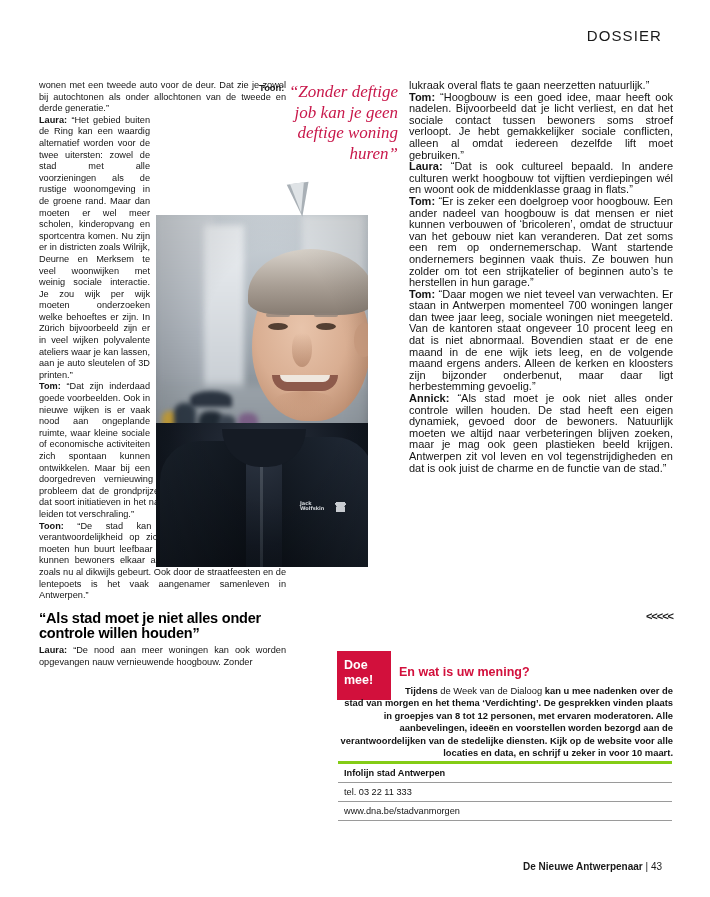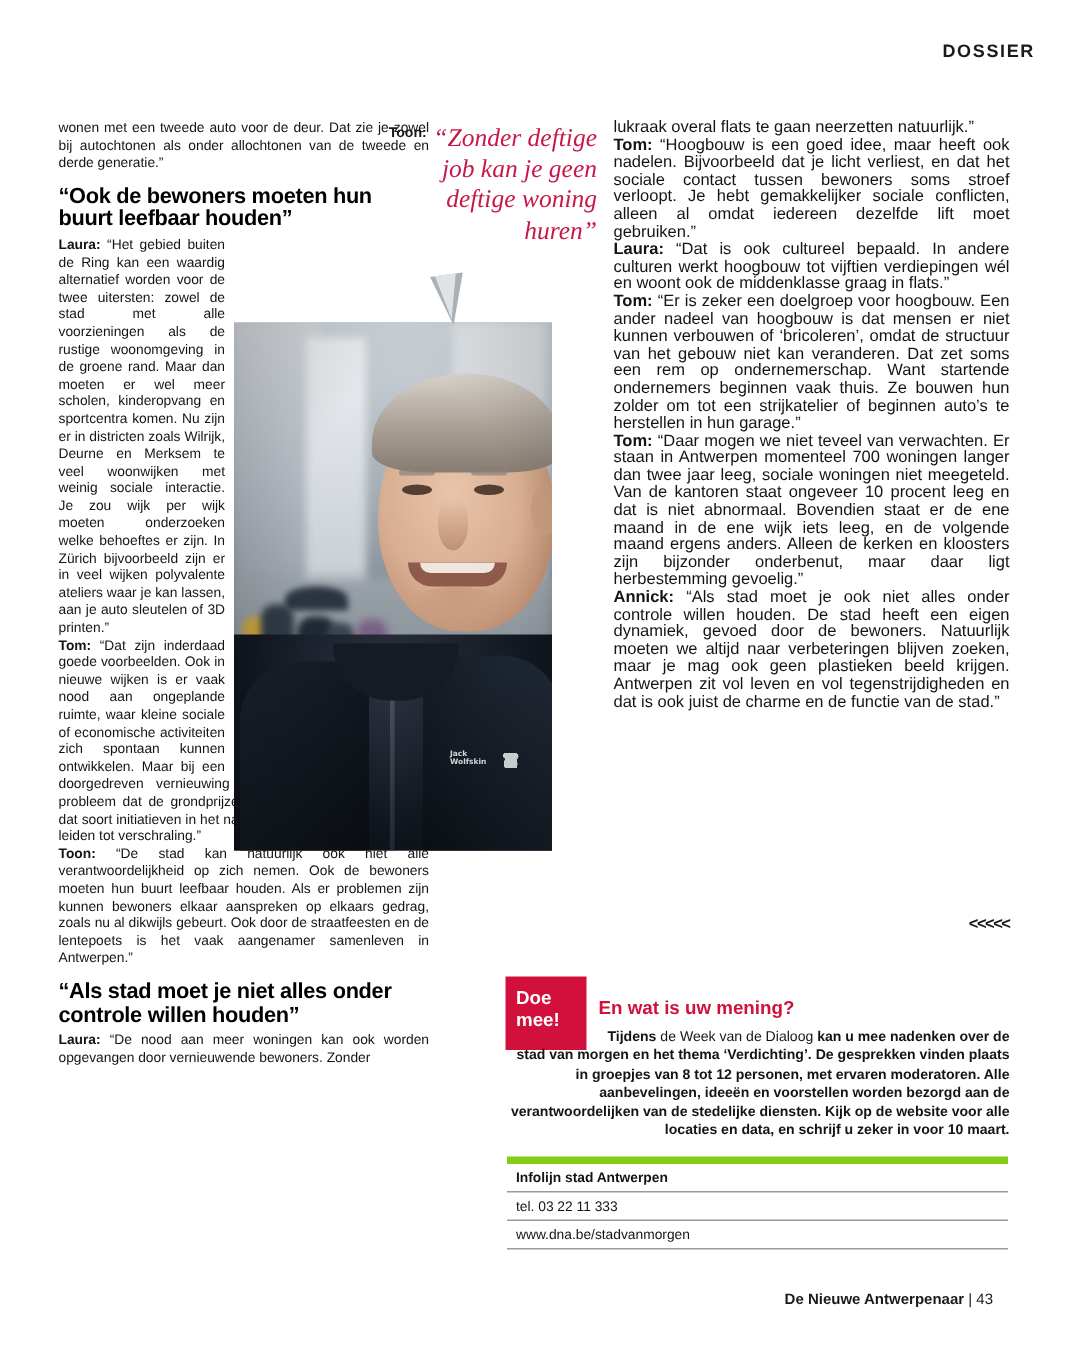--- a/index.html
+++ b/index.html
@@ -9,23 +9,23 @@
     background:#ffffff;
     font-family:"Liberation Sans", sans-serif;
     color:#111111;
     position:relative;
     overflow:hidden;
   }
   .page { position:absolute; inset:0; }
 
   
   .header {
-    position:absolute; top:27px; right:20px;
-    font-size:12px; letter-spacing:1.1px;
-    font-weight:700; color:#1a1a1a;
+    position:absolute; top:27px; right:48px;
+    font-size:15px; letter-spacing:1.1px;
+    font-weight:400; color:#1a1a1a;
   }
 
   
   .col-left {
     position:absolute; left:39px; top:80px; width:247px;
     font-size:9.2px; line-height:11.6px; color:#141414;
     text-align:justify;
   }
   .col-right {
     position:absolute; left:409px; top:80px; width:264px;
@@ -238,22 +238,22 @@
     position:absolute; left:62px; top:14px;
     color:#d2103c; font-size:12.5px; font-weight:800;
   }
   .cta-body {
     position:absolute; left:0; top:34px; width:336px;
     font-size:9.4px; line-height:12.4px; font-weight:700; color:#141414;
     text-indent:62px; text-align:right;
   }
   .cta-body .light { font-weight:400; }
   .cta-table {
-    position:absolute; left:1px; top:120px; width:334px;
-    border-top:5px solid #84cc16;
+    position:absolute; left:1px; top:110px; width:334px;
+    border-top:3px solid #84cc16;
   }
   .cta-row {
     border-bottom:1px solid #9a9a9a;
     padding:3px 0 3px 6px;
     font-size:9.2px; line-height:12px; color:#141414;
   }
   .cta-row.bold { font-weight:700; }
 
   
   .footer {
@@ -265,31 +265,30 @@
 </head>
 <body>
 
 <div class="page">
 
   <div class="header">DOSSIER</div>
 
   <div class="col-left">
     <p>wonen met een tweede auto voor de deur. Dat zie je zowel bij autochtonen als onder allochtonen van de tweede en derde generatie.”</p>
 
-    <h2 class="headline">“Ook de bewoners moeten hun buurt leefbaar houden”</h2>
 
     <p><span class="floatbox"></span><span class="sp">Laura:</span><span> “Het gebied buiten de Ring kan een waardig alternatief worden voor de twee uitersten: zowel de stad met alle voorzieningen als de rustige woonomgeving in de groene rand. Maar dan moeten er wel meer scholen, kinderopvang en sportcentra komen. Nu zijn er in districten zoals Wilrijk, Deurne en Merksem te veel woonwijken met weinig sociale interactie. Je zou wijk per wijk moeten onderzoeken welke behoeftes er zijn. In Zürich bijvoorbeeld zijn er in veel wijken polyvalente ateliers waar je kan lassen, aan je auto sleutelen of 3D printen.”</span></p>
 
     <p><span class="sp">Tom:</span><span> “Dat zijn inderdaad goede voorbeelden. Ook in nieuwe wijken is er vaak nood aan ongeplande ruimte, waar kleine sociale of economische activiteiten zich spontaan kunnen ontwikkelen. Maar bij een doorgedreven vernieuwing en verdichting krijg je het probleem dat de grondprijzen sterk stijgen en dan komen dat soort initiatieven in het nauw. Stadsvernieuwing mag niet leiden tot verschraling.”</span></p>
 
     <p><span class="sp">Toon:</span><span> “De stad kan natuurlijk ook niet alle verantwoordelijkheid op zich nemen. Ook de bewoners moeten hun buurt leefbaar houden. Als er problemen zijn kunnen bewoners elkaar aanspreken op elkaars gedrag, zoals nu al dikwijls gebeurt. Ook door de straatfeesten en de lentepoets is het vaak aangenamer samenleven in Antwerpen.”</span></p>
 
     <h2 class="headline">“Als stad moet je niet alles onder controle willen houden”</h2>
 
-    <p><span class="sp">Laura:</span><span> “De nood aan meer woningen kan ook worden opgevangen door vernieuwende bewoners. Zonder</span></p>
+    <p><span class="sp">Laura:</span><span> “De nood aan meer woningen kan ook worden opgevangen nauw vernieuwende hoogbouw. Zonder</span></p>
   </div>
 
   <div class="photo">
     <div class="sky"></div>
     <div class="bldg-l"></div>
     <div class="bldg-l2"></div>
     <div class="bldg-r"></div>
     <div class="street"></div>
     <div class="umb"></div>
     <div class="crowd3"></div>

